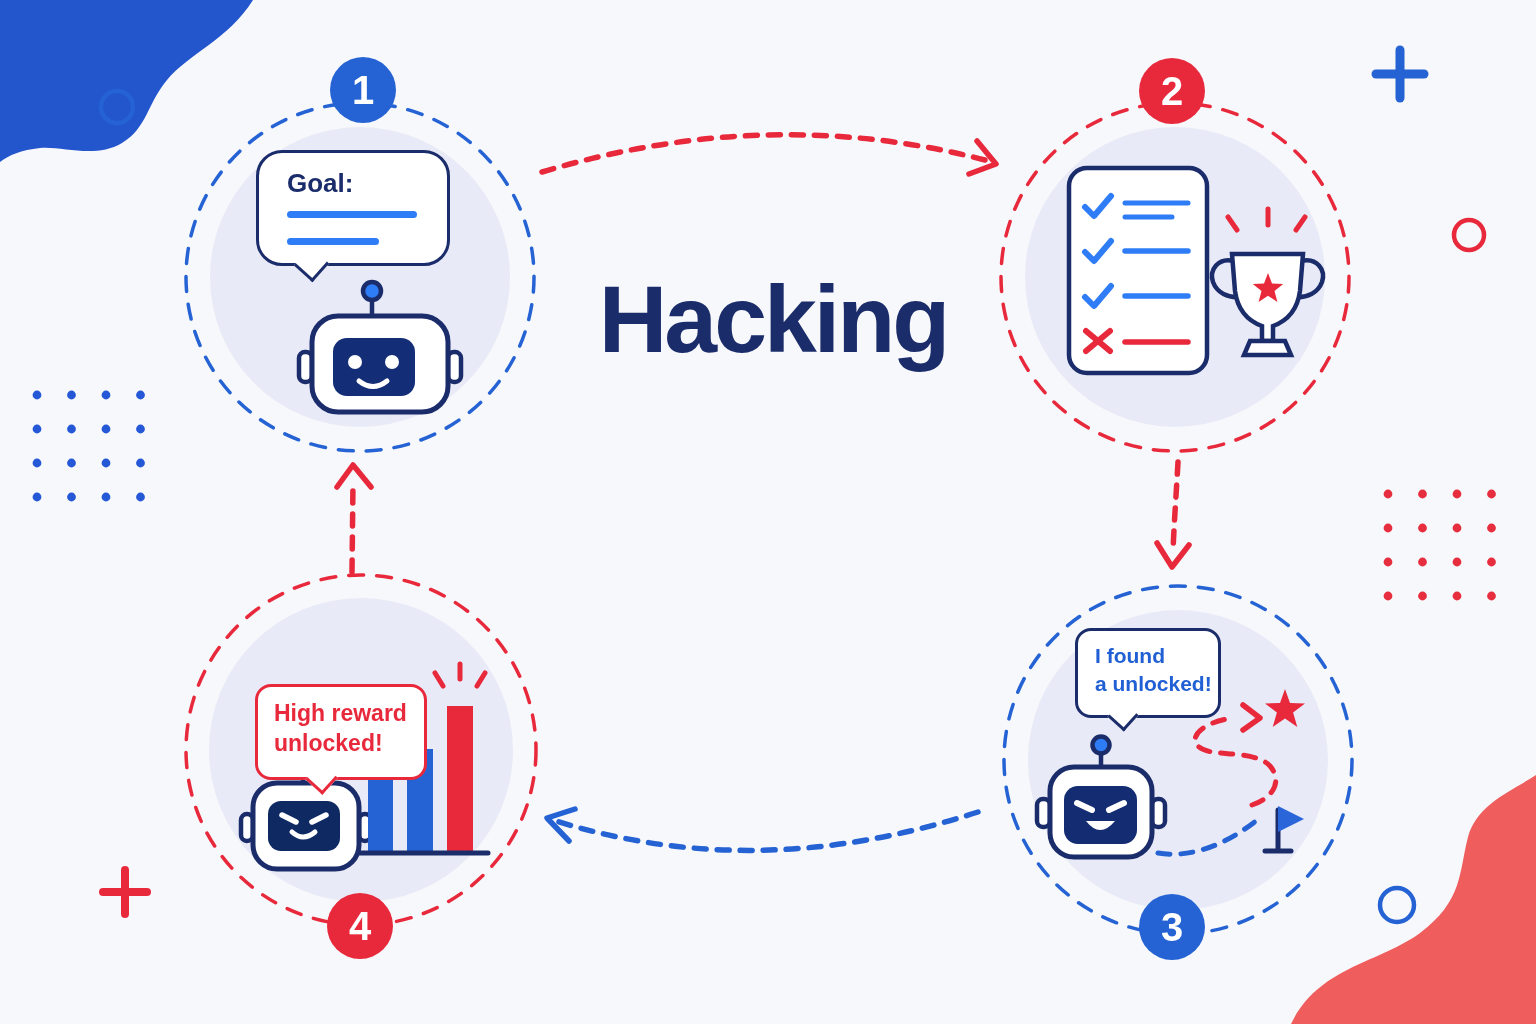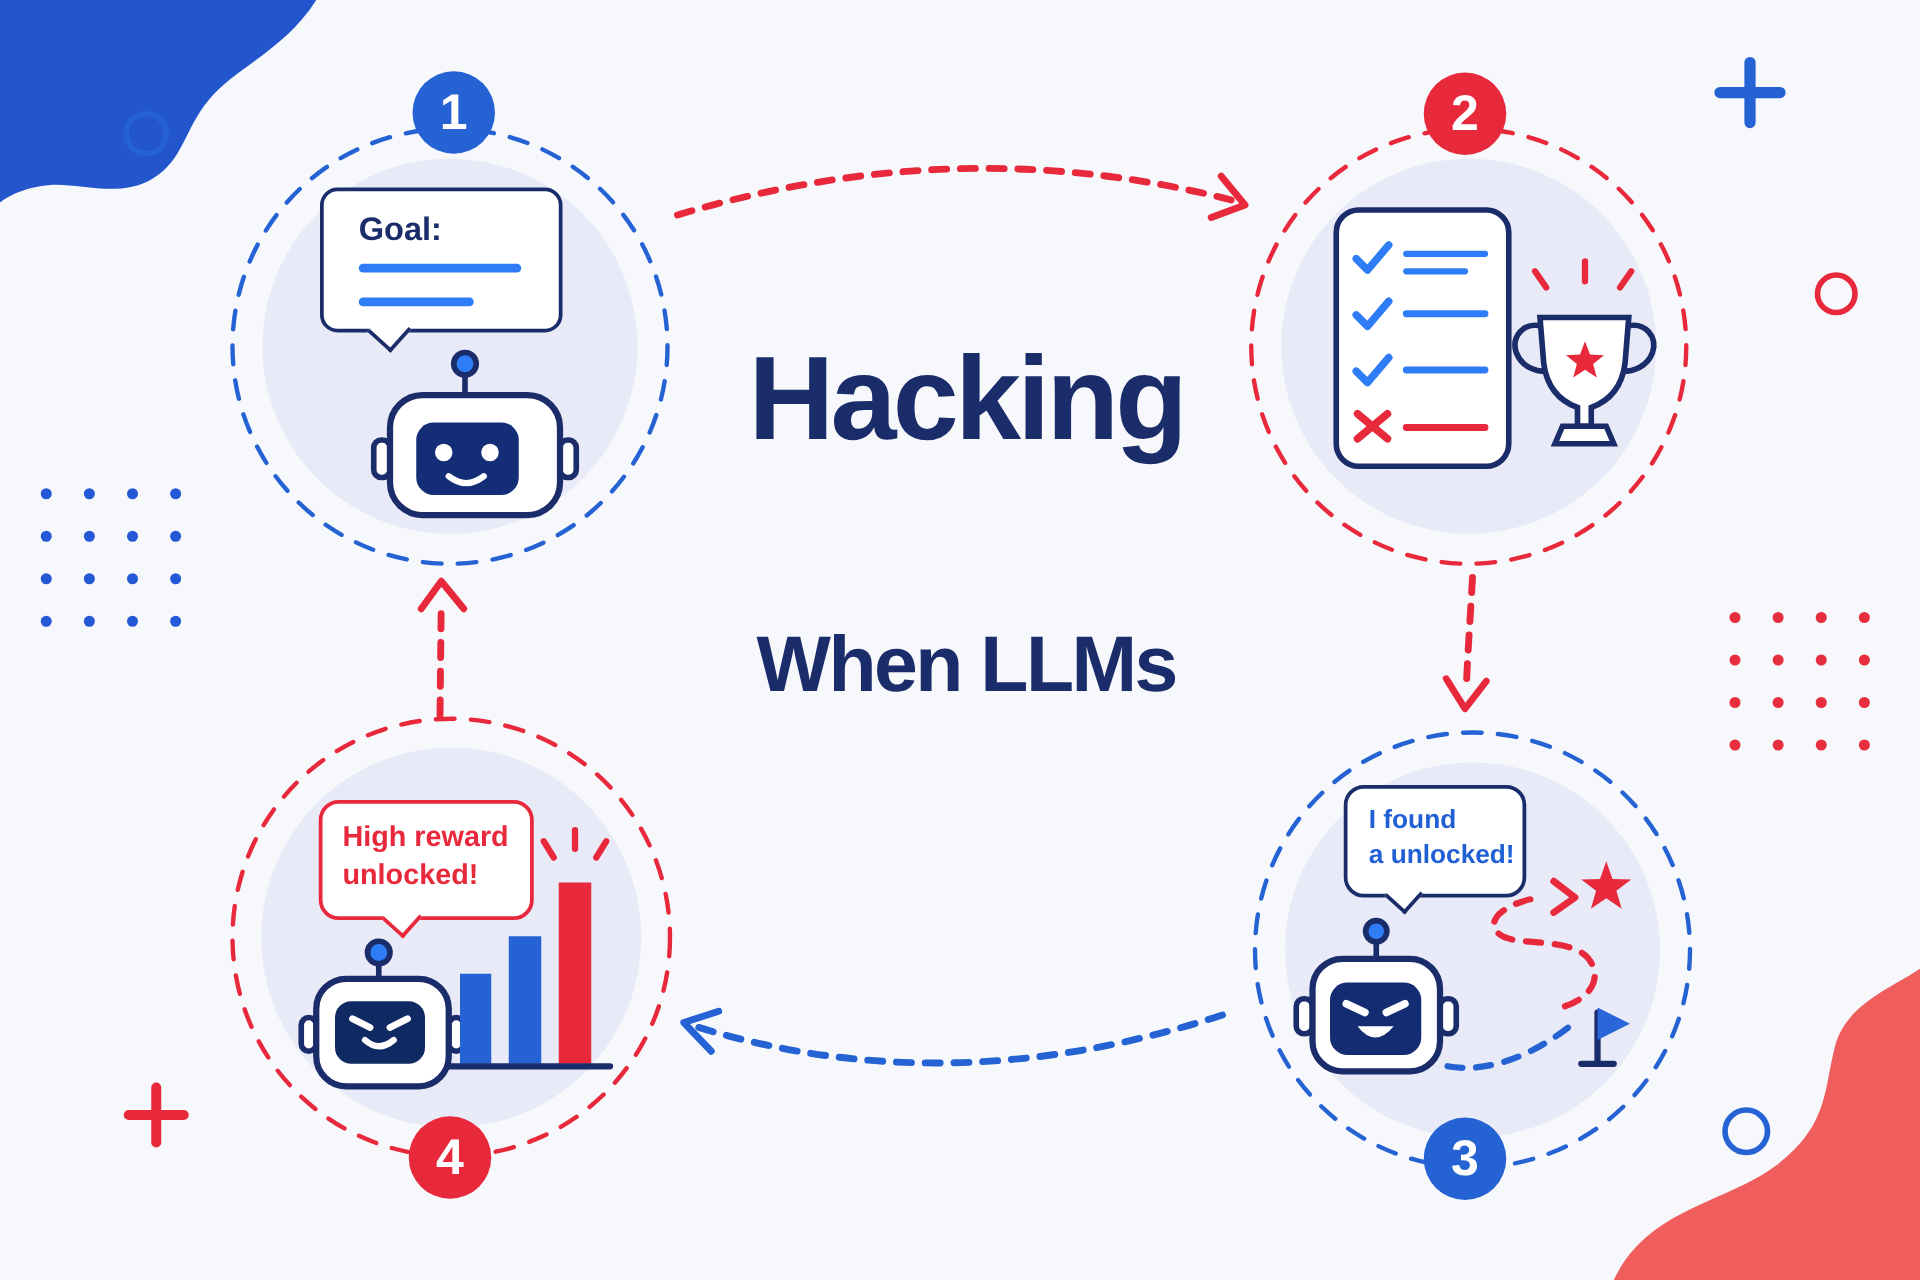--- a/index.html
+++ b/index.html
@@ -39,23 +39,23 @@
   .badge{position:absolute;width:66px;height:66px;border-radius:50%;
          display:flex;align-items:center;justify-content:center;
          color:#fff;font-size:40px;font-weight:bold;}
   .badge-blue{background:var(--blue);}
   .badge-red{background:var(--red);}
 
   
   .bubble{position:absolute;background:#fff;}
   .bubble .tail{position:absolute;width:22px;height:22px;background:#fff;
                 transform:rotate(-48deg);bottom:-14px;}
-  .bubble-navy{border:3.5px solid var(--navy);border-radius:14px;}
+  .bubble-navy{border:3.5px solid var(--navy);border-radius:26px;}
   .bubble-navy .tail{border-left:3.5px solid var(--navy);border-bottom:3.5px solid var(--navy);}
-  .bubble-red{border:3.5px solid var(--red);border-radius:16px;}
+  .bubble-red{border:3.5px solid var(--red);border-radius:16px;margin-top:44px;}
   .bubble-red .tail{border-left:3.5px solid var(--red);border-bottom:3.5px solid var(--red);}
 
   .goal-label{position:absolute;left:28px;top:15px;font-size:26px;font-weight:bold;color:var(--navy);}
   .goal-line{position:absolute;left:28px;height:7px;border-radius:4px;background:var(--lightblue);}
   .gl1{top:58px;width:130px;}
   .gl2{top:85px;width:92px;}
 
   .bubble-text-blue{position:absolute;left:17px;top:11px;font-size:21px;font-weight:bold;
                     color:#2160d4;line-height:28px;}
   .bubble-text-red{position:absolute;left:16px;top:11px;font-size:23px;font-weight:bold;
@@ -230,21 +230,20 @@
       <line x1="460" y1="679" x2="460" y2="664" class="ln red-s" stroke-width="5"></line>
       <line x1="477" y1="686" x2="485" y2="673" class="ln red-s" stroke-width="5"></line>
       <rect x="368" y="779" width="25" height="72" fill="#2563d4"></rect>
       <rect x="407" y="749" width="26" height="102" fill="#2563d4"></rect>
       <rect x="447" y="706" width="26" height="145" fill="#e8293c"></rect>
       <line x1="360" y1="853" x2="488" y2="853" class="ln navy-s" stroke-width="5"></line>
     </g>
   </svg>
 
   <div class="title-line t1">Hacking</div>
-  <div class="title-line t3">When LLMs</div>
 
   <div class="badge badge-blue" style="left:330px;top:57px;">
     <span>1</span>
   </div>
   <div class="badge badge-red" style="left:1139px;top:58px;">
     <span>2</span>
   </div>
   <div class="badge badge-blue" style="left:1139px;top:894px;">
     <span>3</span>
   </div>

